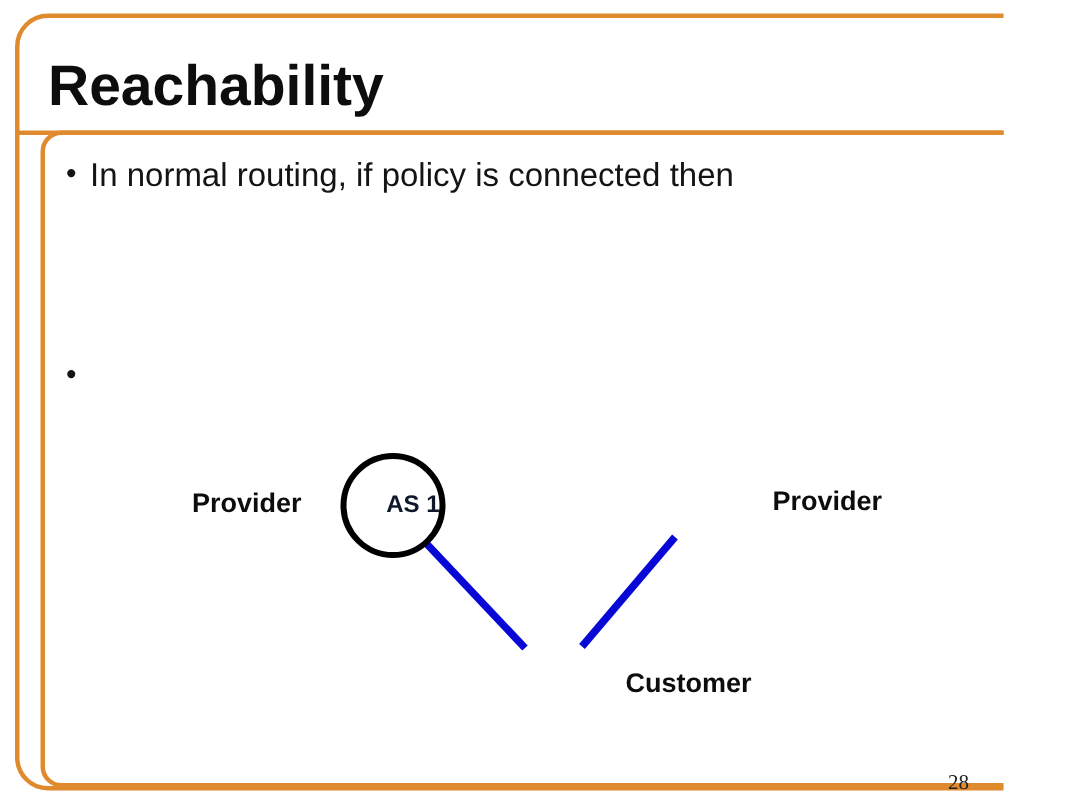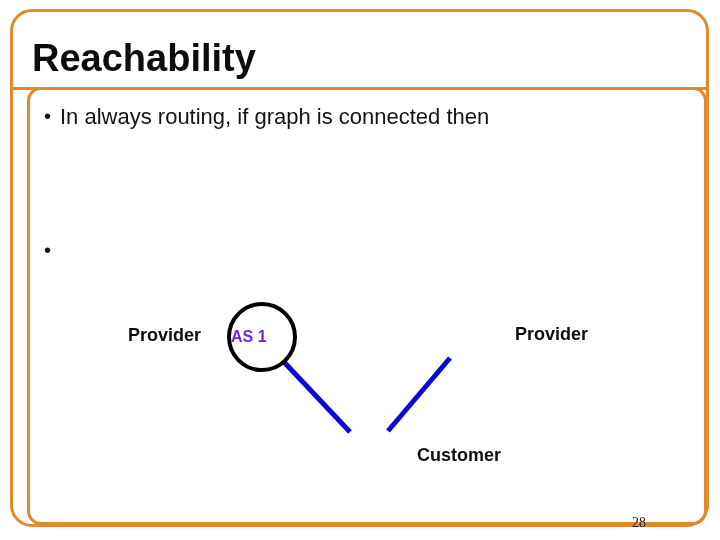--- a/index.html
+++ b/index.html
@@ -7,21 +7,20 @@
     padding: 0;
     background: #ffffff;
     font-family: "Liberation Sans", sans-serif;
   }
   .slide {
     position: relative;
     width: 669px;
     height: 540px;
     background: #ffffff;
     overflow: hidden;
-    padding-left: 48px;
   }
   .outer-border {
     position: absolute;
     left: 10px; top: 9px;
     width: 699px; height: 518px;
     box-sizing: border-box;
     border: 3px solid #e08a2e;
     border-radius: 22px;
     background: transparent;
   }
@@ -71,24 +70,24 @@
     width: 720px; height: 540px;
   }
   .as-node {
     position: absolute;
     box-sizing: border-box;
     border: 4px solid #000000;
     border-radius: 50%;
     background: #ffffff;
     display: flex;
     align-items: center;
-    justify-content: flex-start;
+    justify-content: flex-end;
     font-size: 16px;
     font-weight: bold;
-    color: #6d28d9;
+    color: #0f172a;
   }
   .node-as1 { left: 227px; top: 302px; width: 70px; height: 70px; }
   .node-as3 { left: 435px; top: 298px; width: 70px; height: 70px; }
   .node-as2 { left: 335px; top: 418px; width: 68px; height: 74px; }
   .role-label {
     position: absolute;
     font-size: 18px;
     font-weight: bold;
     color: #0d0d0d;
     white-space: nowrap;
@@ -112,21 +111,21 @@
 <div class="slide">
 
   <div class="outer-border"></div>
   <div class="title-separator"></div>
   <div class="body-border"></div>
 
   <div class="slide-title">Reachability</div>
 
   <div class="bullet-item bullet-one">
     <span class="dot">•</span>
-    <span class="text"><span>In always routing, if graph is connected then</span><br></span>
+    <span class="text"><span>In normal routing, if policy is connected then</span><br></span>
   </div>
 
   <div class="bullet-item bullet-two">
     <span class="dot">•</span>
   </div>
 
   <svg class="edges-svg" viewBox="0 0 720 540" xmlns="http://www.w3.org/2000/svg">
     <line x1="283" y1="361" x2="350" y2="432" stroke-width="5" stroke="#0808d6"></line>
     <line x1="450" y1="358" x2="388" y2="431" stroke-width="5" stroke="#0808d6"></line>
   </svg>

